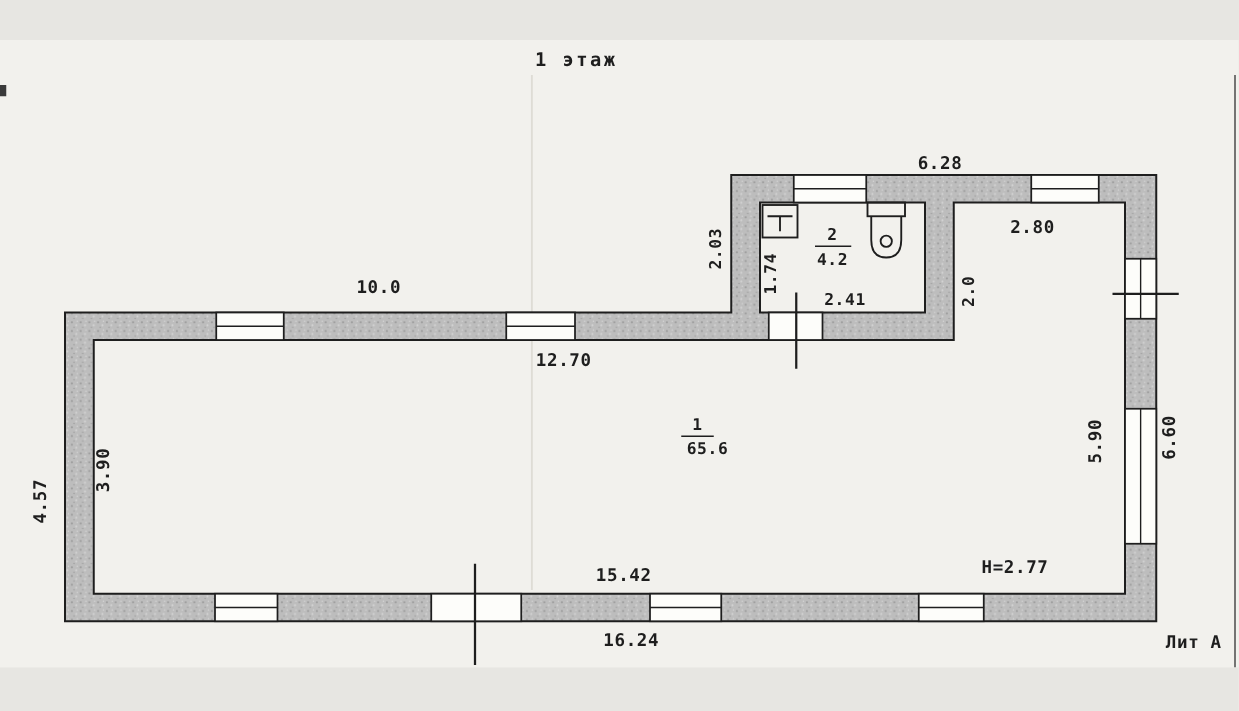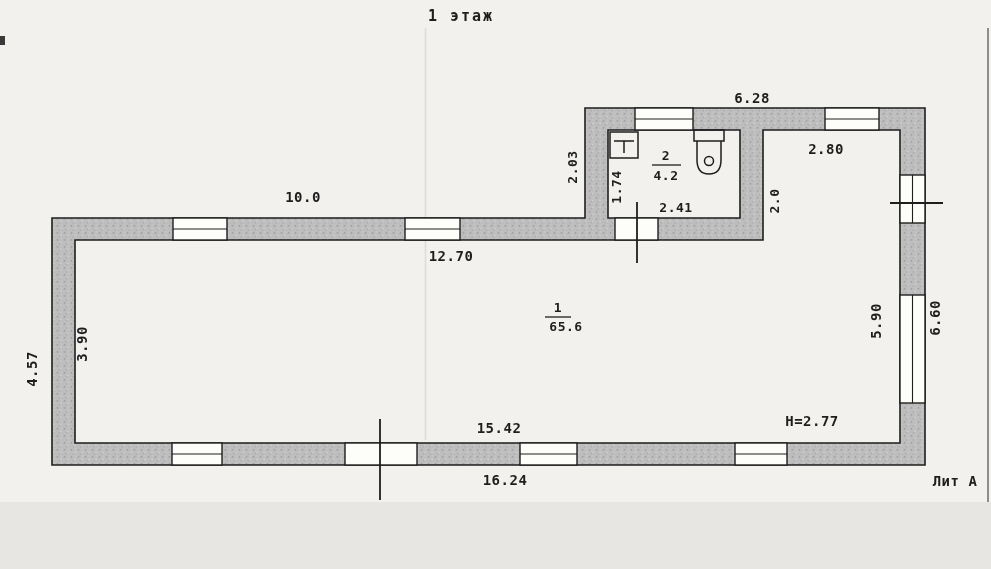--- a/index.html
+++ b/index.html
@@ -11,20 +11,21 @@
     --faint-line:#dedcd5;
     --scan-line:#6b6b6b;
     --window-fill:#fdfdfa;
   }
   html,body{margin:0;padding:0;background:#e7e6e2;}
   .page{
     width:991px;height:502px;position:relative;
     background:var(--paper);
     overflow:hidden;
     font-family:"DejaVu Sans Mono", monospace;
+    margin-top:32px;
   }
   svg{display:block;}
   .walls{
     fill:url(#stipple);
     stroke:var(--ink);
     stroke-width:1.6;
     fill-rule:evenodd;
   }
   .window-rect{fill:var(--window-fill);stroke:var(--ink);stroke-width:1.4;}
   .window-line{stroke:var(--ink);stroke-width:1.1;}

